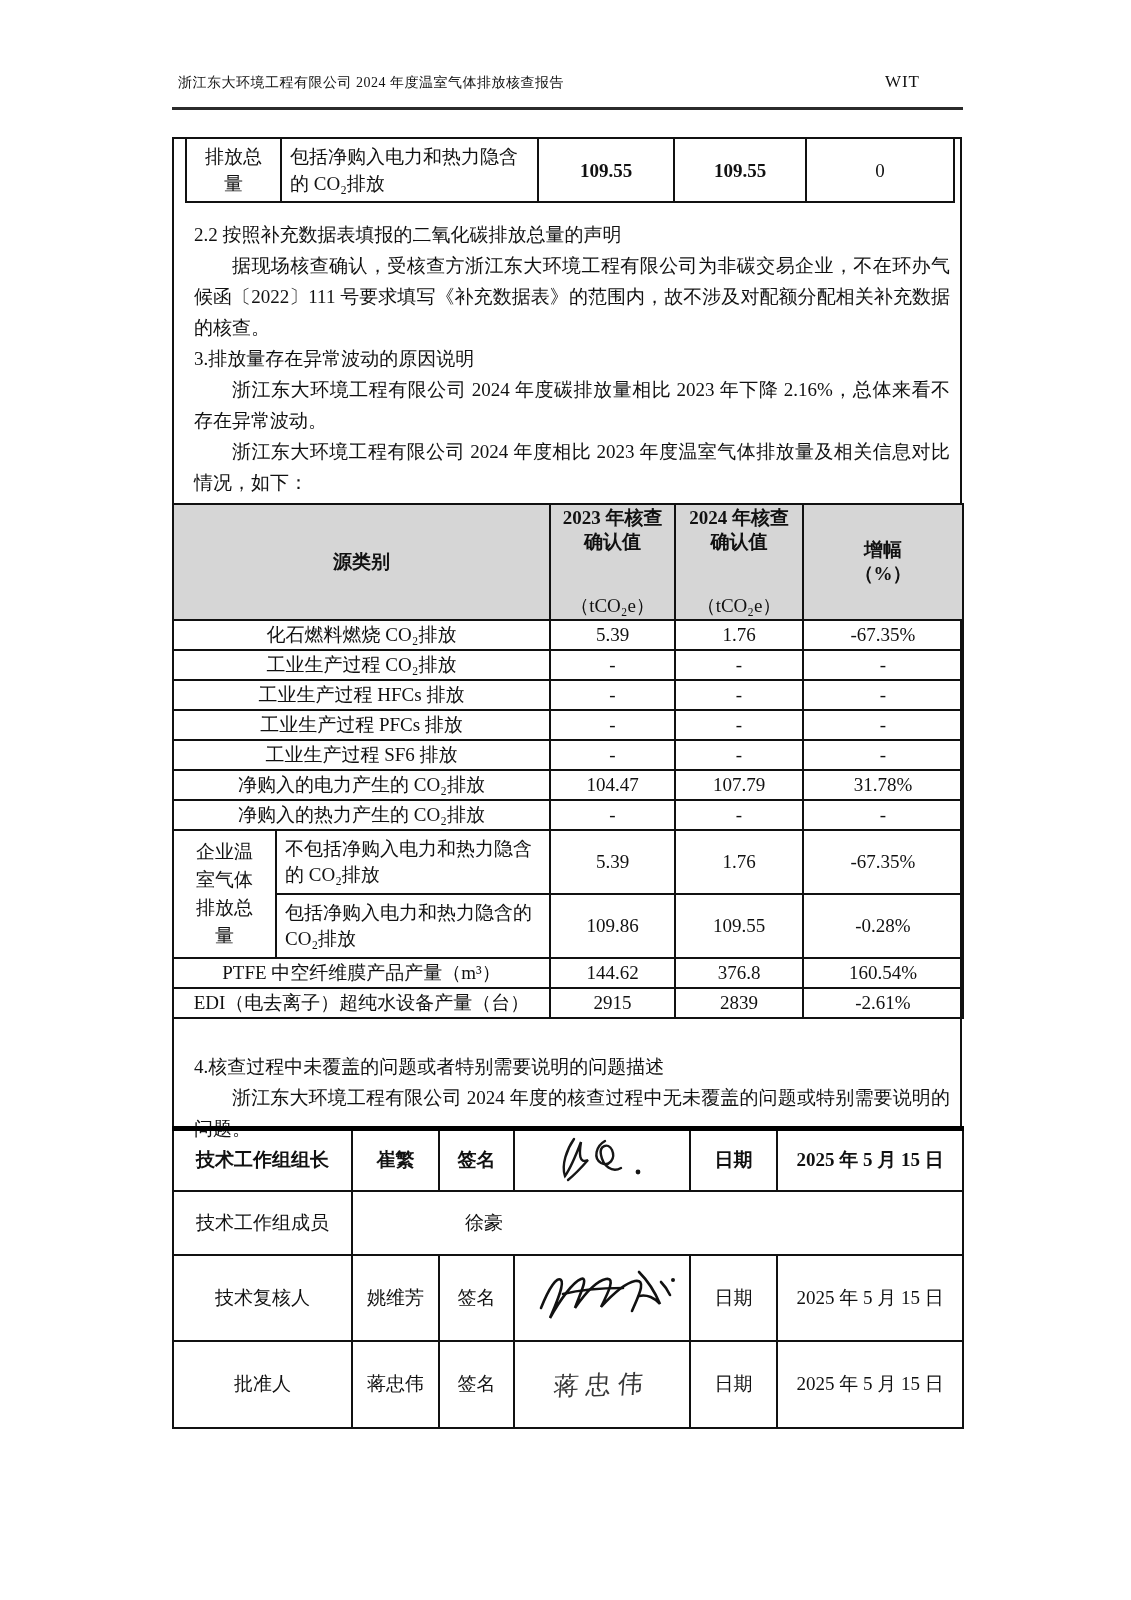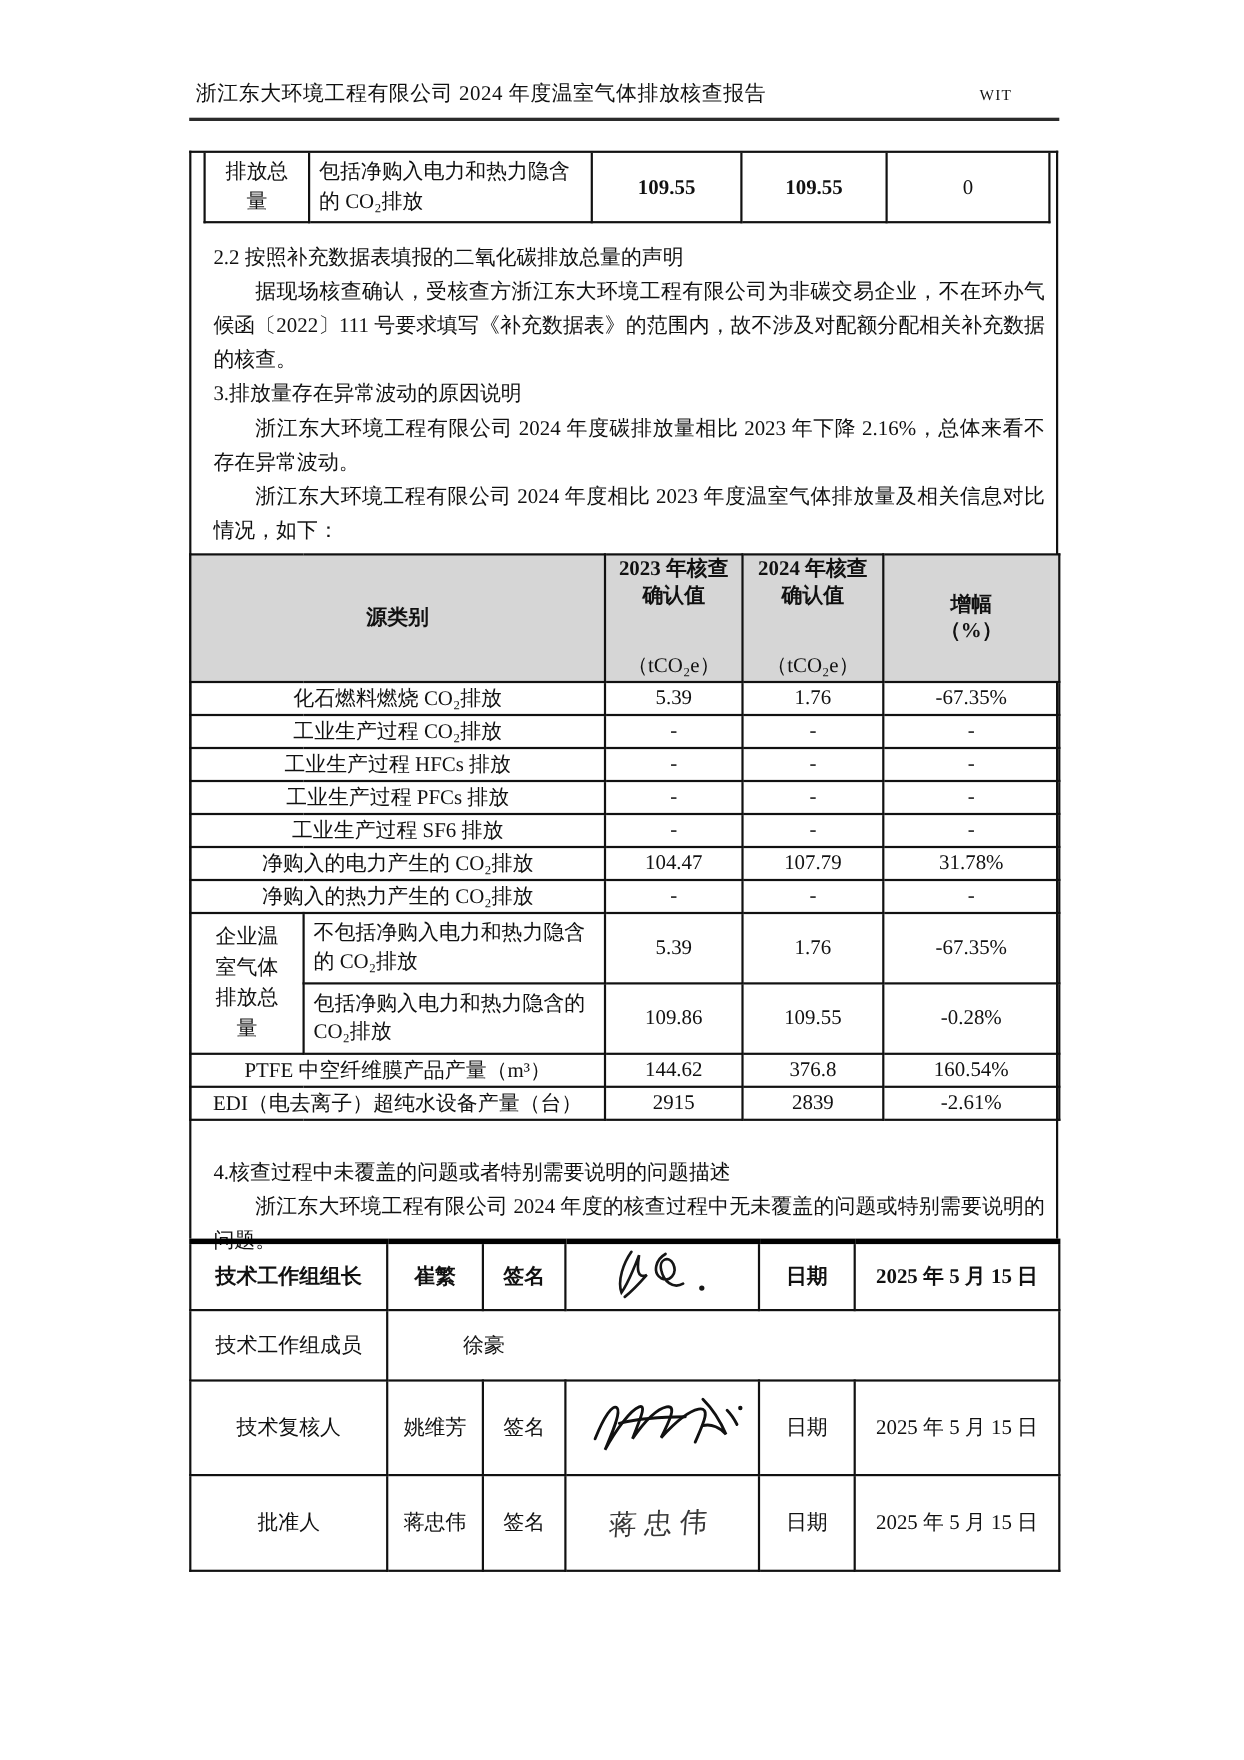--- a/index.html
+++ b/index.html
@@ -2,22 +2,22 @@
 <html><head>
 <meta charset="utf-8">
 <style>
   * { margin:0; padding:0; box-sizing:border-box; }
   html,body { background:#ffffff; }
   body { font-family:"Liberation Serif","DejaVu Serif",serif; color:#111; }
   .page { position:relative; width:1131px; height:1600px; background:#fff; overflow:hidden; }
 
   
   .hdr { position:absolute; top:72px; left:178px; width:784px; display:flex; justify-content:space-between; align-items:baseline; }
-  .hdr-title { font-size:19px; letter-spacing:0.5px; }
-  .hdr-logo { font-size:14px; margin-right:42px; letter-spacing:1px; }
+  .hdr-title { font-size:14px; letter-spacing:0.5px; }
+  .hdr-logo { font-size:17px; margin-right:42px; letter-spacing:1px; }
   .hdr-rule { position:absolute; top:107px; left:172px; width:791px; height:3px; background:#2b2b2b; }
 
   
   .content-box { position:absolute; top:137px; left:172px; width:790px; height:989px;
                  border:2px solid #111; border-bottom:none; }
 
   
   .top-table { border-collapse:collapse; margin-left:11px; width:768px; table-layout:fixed; }
   .top-table td { border:2px solid #111; border-top:none; font-size:19px; text-align:center; vertical-align:middle; line-height:27px; }
   .top-table .c-group { width:95px; padding:2px 10px; }
@@ -47,21 +47,21 @@
 
   
   .sig-table { position:absolute; top:1126px; left:172px; width:790px; border-collapse:collapse; table-layout:fixed; }
   .sig-table td { border:2px solid #111; font-size:19px; text-align:center; vertical-align:middle; }
   .sig-table tr.sr1 { height:62px; } .sig-table tr.sr2 { height:64px; }
   .sig-table tr.sr3 { height:86px; } .sig-table tr.sr4 { height:87px; }
   .sig-table { border-top:5px solid #000; }
   .sig-table tr:first-child td { border-top:5px solid #000;font-weight:bold; }
   .sig-table col.s1 { width:179px; } .sig-table col.s2 { width:87px; } .sig-table col.s3 { width:75px; }
   .sig-table col.s4 { width:176px; } .sig-table col.s5 { width:87px; } .sig-table col.s6 { width:186px; }
-  .sig-table td.members-cell { text-align:left; padding-left:68px; }
+  .sig-table td.members-cell { text-align:left; padding-left:112px; }
   .sig-wrap { display:inline-block; vertical-align:middle; }
   .sig-text { display:inline-block; font-size:25px; letter-spacing:7px; color:#222;
               transform:skewX(-6deg) rotate(-2deg); opacity:.9; }
 </style>
 </head>
 <body>
 
 <div class="page">
 
   <div class="hdr">

